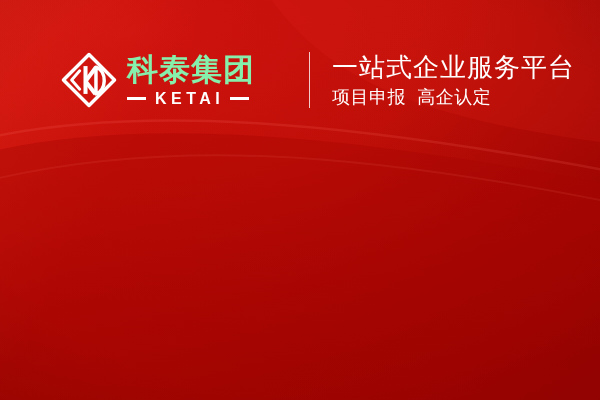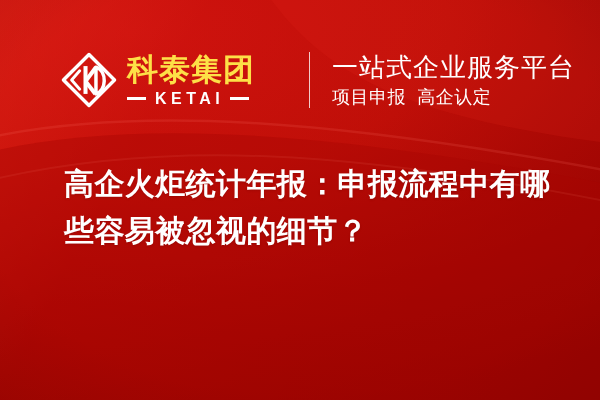--- a/index.html
+++ b/index.html
@@ -77,21 +77,21 @@
     margin-right: 9px;
   }
   .logo-mark svg { display: block; width: 58px; height: 58px; }
 
   .logo-words {
     display: flex;
     flex-direction: column;
     justify-content: center;
   }
   .logo-cn {
-    color: #fde047;
+    color: #86efac;
     font-size: 31px;
     line-height: 34px;
     font-weight: 700;
     letter-spacing: 1px;
     white-space: nowrap;
     font-family: "Liberation Sans", "DejaVu Sans", sans-serif;
   }
   .logo-en-row {
     display: flex;
     align-items: center;
@@ -210,15 +210,14 @@
 
     <div class="divider"></div>
 
     <div class="tagline">
       <div class="tagline-main">一站式企业服务平台</div>
       <div class="tagline-sub">项目申报 高企认定</div>
     </div>
 
   </div>
 
-  <div class="headline">高企火炬统计年报：申报流程中有哪些容易被忽视的细节？</div>
 
 </div>
 
 </body></html>

